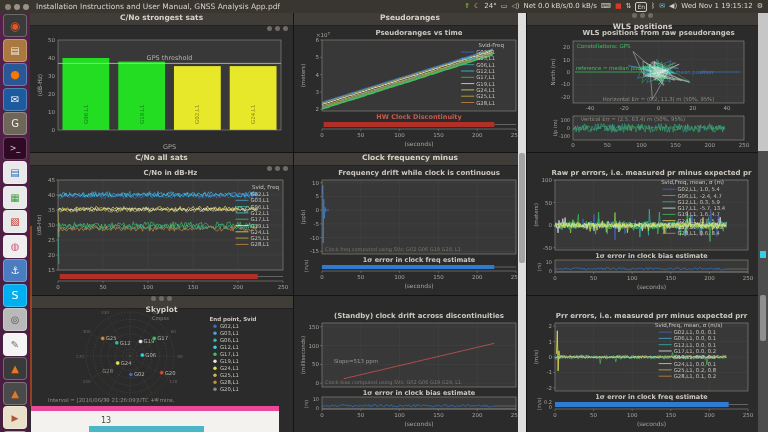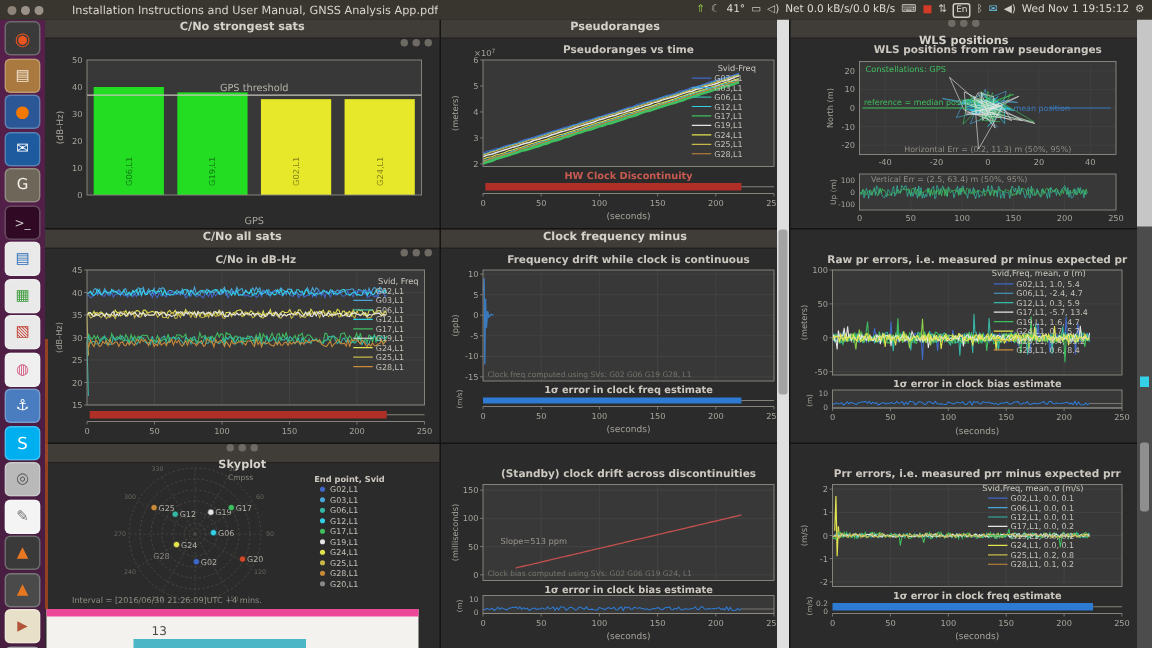--- a/index.html
+++ b/index.html
@@ -1,21 +1,21 @@
 <!DOCTYPE html>
 <html><head>
 <meta charset="utf-8">
 <style>
 html,body{margin:0;padding:0;width:768px;height:432px;overflow:hidden;background:#1e1e1e;font-family:"DejaVu Sans",sans-serif;}
 #screen{position:absolute;top:0;left:0;width:768px;height:432px;background:#2b2b2b;overflow:hidden;}
 .menubar{position:absolute;left:0;top:0;width:768px;height:13px;background:#39352f;color:#dfdbd2;display:flex;align-items:center;justify-content:space-between;padding:0 5px;box-sizing:border-box;z-index:50;}
 .mb-left{display:flex;align-items:center;gap:3px;min-width:0;}
 .mbdot{width:6px;height:6px;border-radius:50%;background:#8d8378;display:inline-block;flex:0 0 auto;}
 .mbdot.c{background:#9a9288;}
-.mbtitle{margin-left:16px;white-space:nowrap;overflow:hidden;font-size:7.5px;color:#d9d5cc;}
+.mbtitle{margin-left:4px;white-space:nowrap;overflow:hidden;font-size:7.5px;color:#d9d5cc;}
 .mb-right{display:flex;align-items:center;gap:4px;font-size:7px;white-space:nowrap;}
 .mb-ic{display:inline-block;line-height:1;}
 .mb-box{border:1px solid #cfccc4;border-radius:2px;padding:0 1px;font-size:6px;line-height:8px;}
 .launcher{position:absolute;left:0;top:13px;width:30px;bottom:0;background:linear-gradient(180deg,#57204c,#471d40);display:flex;flex-direction:column;align-items:center;padding-top:1px;z-index:40;overflow:hidden;}
 .ltile{width:24px;height:23px;border-radius:4px;margin-bottom:1.5px;display:flex;align-items:center;justify-content:center;border:1px solid rgba(255,255,255,0.25);box-sizing:border-box;flex:0 0 auto;}
 #main{position:absolute;left:30px;top:13px;right:10px;bottom:0;display:grid;grid-template-columns:263px 232px 1fr;grid-template-rows:139px 142px 1fr;gap:1px;background:#141414;}
 .panel{position:relative;background:#2b2b2b;overflow:hidden;}
 .ptitle{position:absolute;left:0;top:0;right:0;height:13px;background:#403d39;display:flex;align-items:center;padding:0 5px;gap:4px;box-sizing:border-box;border-bottom:1px solid #242220;flex-direction:column;}
 .pt{font-size:7.5px;font-weight:bold;color:#d6d2ca;white-space:nowrap;}
 .pdot{width:5px;height:5px;border-radius:50%;background:#6e6a64;display:inline-block;flex:0 0 auto;}
@@ -43,21 +43,21 @@
   <div class="menubar">
     <div class="mb-left">
       <span class="mbdot"></span>
       <span class="mbdot c"></span>
       <span class="mbdot c"></span>
       <span class="mbtitle">Installation Instructions and User Manual, GNSS Analysis App.pdf</span>
     </div>
     <div class="mb-right" id="mb-right">
         <span class="mb-ic" style="color: rgb(142, 198, 65);">⇑</span>
         <span class="mb-ic" style="color: rgb(207, 204, 196);">☾</span>
-        <span class="mb-ic">41°</span>
+        <span class="mb-ic">24°</span>
         <span class="mb-ic" style="color: rgb(207, 204, 196);">▭</span>
         <span class="mb-ic" style="color: rgb(207, 204, 196);">◁)</span>
         <span class="mb-ic">Net 0.0 kB/s/0.0 kB/s</span>
         <span class="mb-ic" style="color: rgb(207, 204, 196);">⌨</span>
         <span class="mb-ic" style="color: rgb(211, 59, 39);">■</span>
         <span class="mb-ic" style="color: rgb(207, 204, 196);">⇅</span>
         <span class="mb-ic mb-box">En</span>
         <span class="mb-ic" style="color: rgb(207, 204, 196);">ᛒ</span>
         <span class="mb-ic" style="color: rgb(110, 198, 232);">✉</span>
         <span class="mb-ic" style="color: rgb(207, 204, 196);">◀)</span>

